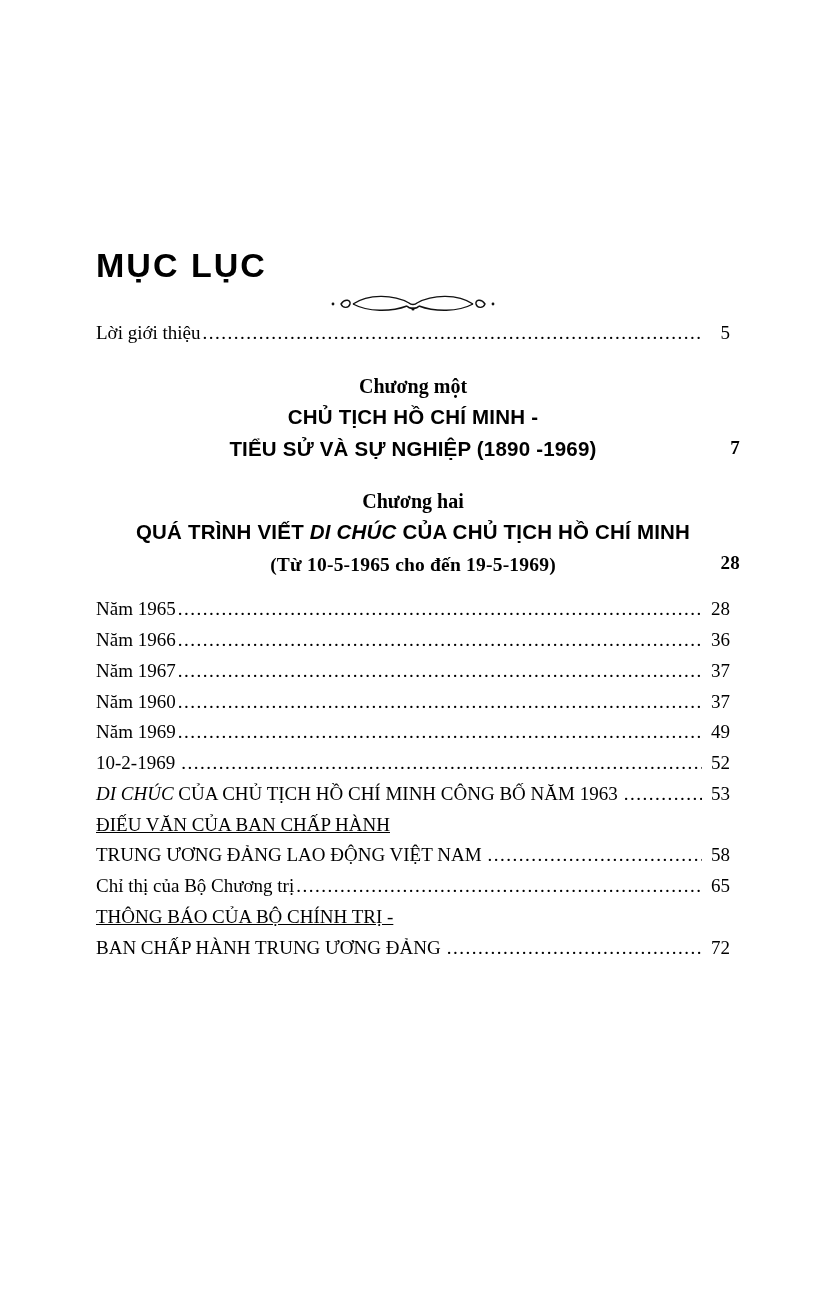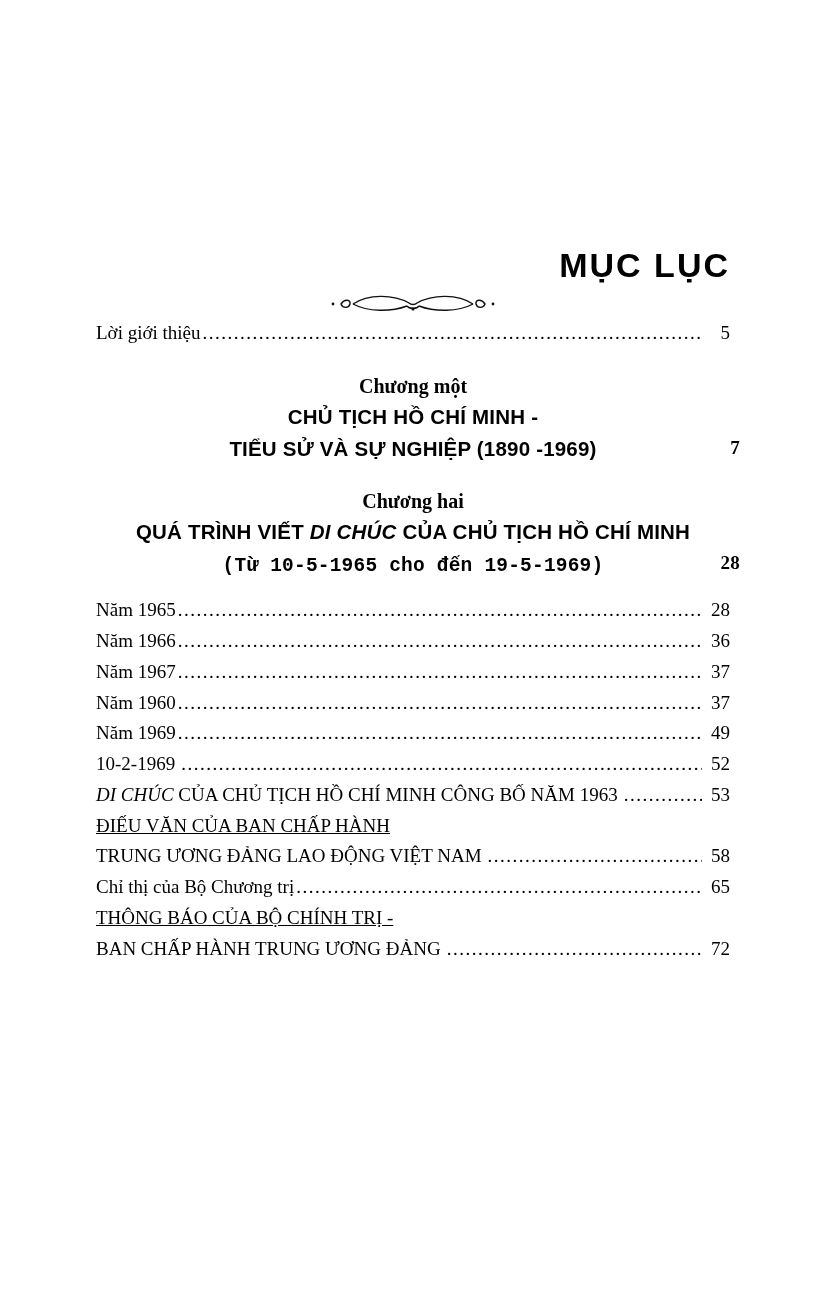--- a/index.html
+++ b/index.html
@@ -16,21 +16,21 @@
     overflow: hidden;
   }
   .page {
     position: relative;
     width: 826px;
     height: 1292px;
     box-sizing: border-box;
     padding: 0 96px;
   }
   .toc-title {
-    text-align: right;
+    text-align: left;
     font-family: "Liberation Sans", sans-serif;
     font-weight: bold;
     font-size: 34px;
     letter-spacing: 2px;
     margin-top: 248px;
     line-height: 1;
   }
   .ornament {
     text-align: center;
     margin-top: 10px;
@@ -102,21 +102,21 @@
     right: -10px;
     top: 0;
     font-family: "Liberation Serif", serif;
     font-weight: bold;
     font-size: 19px;
   }
   .chapter-title .ital {
     font-style: italic;
   }
   .sub-note {
-    font-family: Liberation Mono, monospace;
+    font-family: Liberation Serif, serif;
     font-weight: bold;
     font-size: 19.5px;
   }
 
   .plain-line {
     font-size: 19px;
     line-height: 1.62;
     text-decoration: underline;
   }
   .italic { font-style: italic; }

